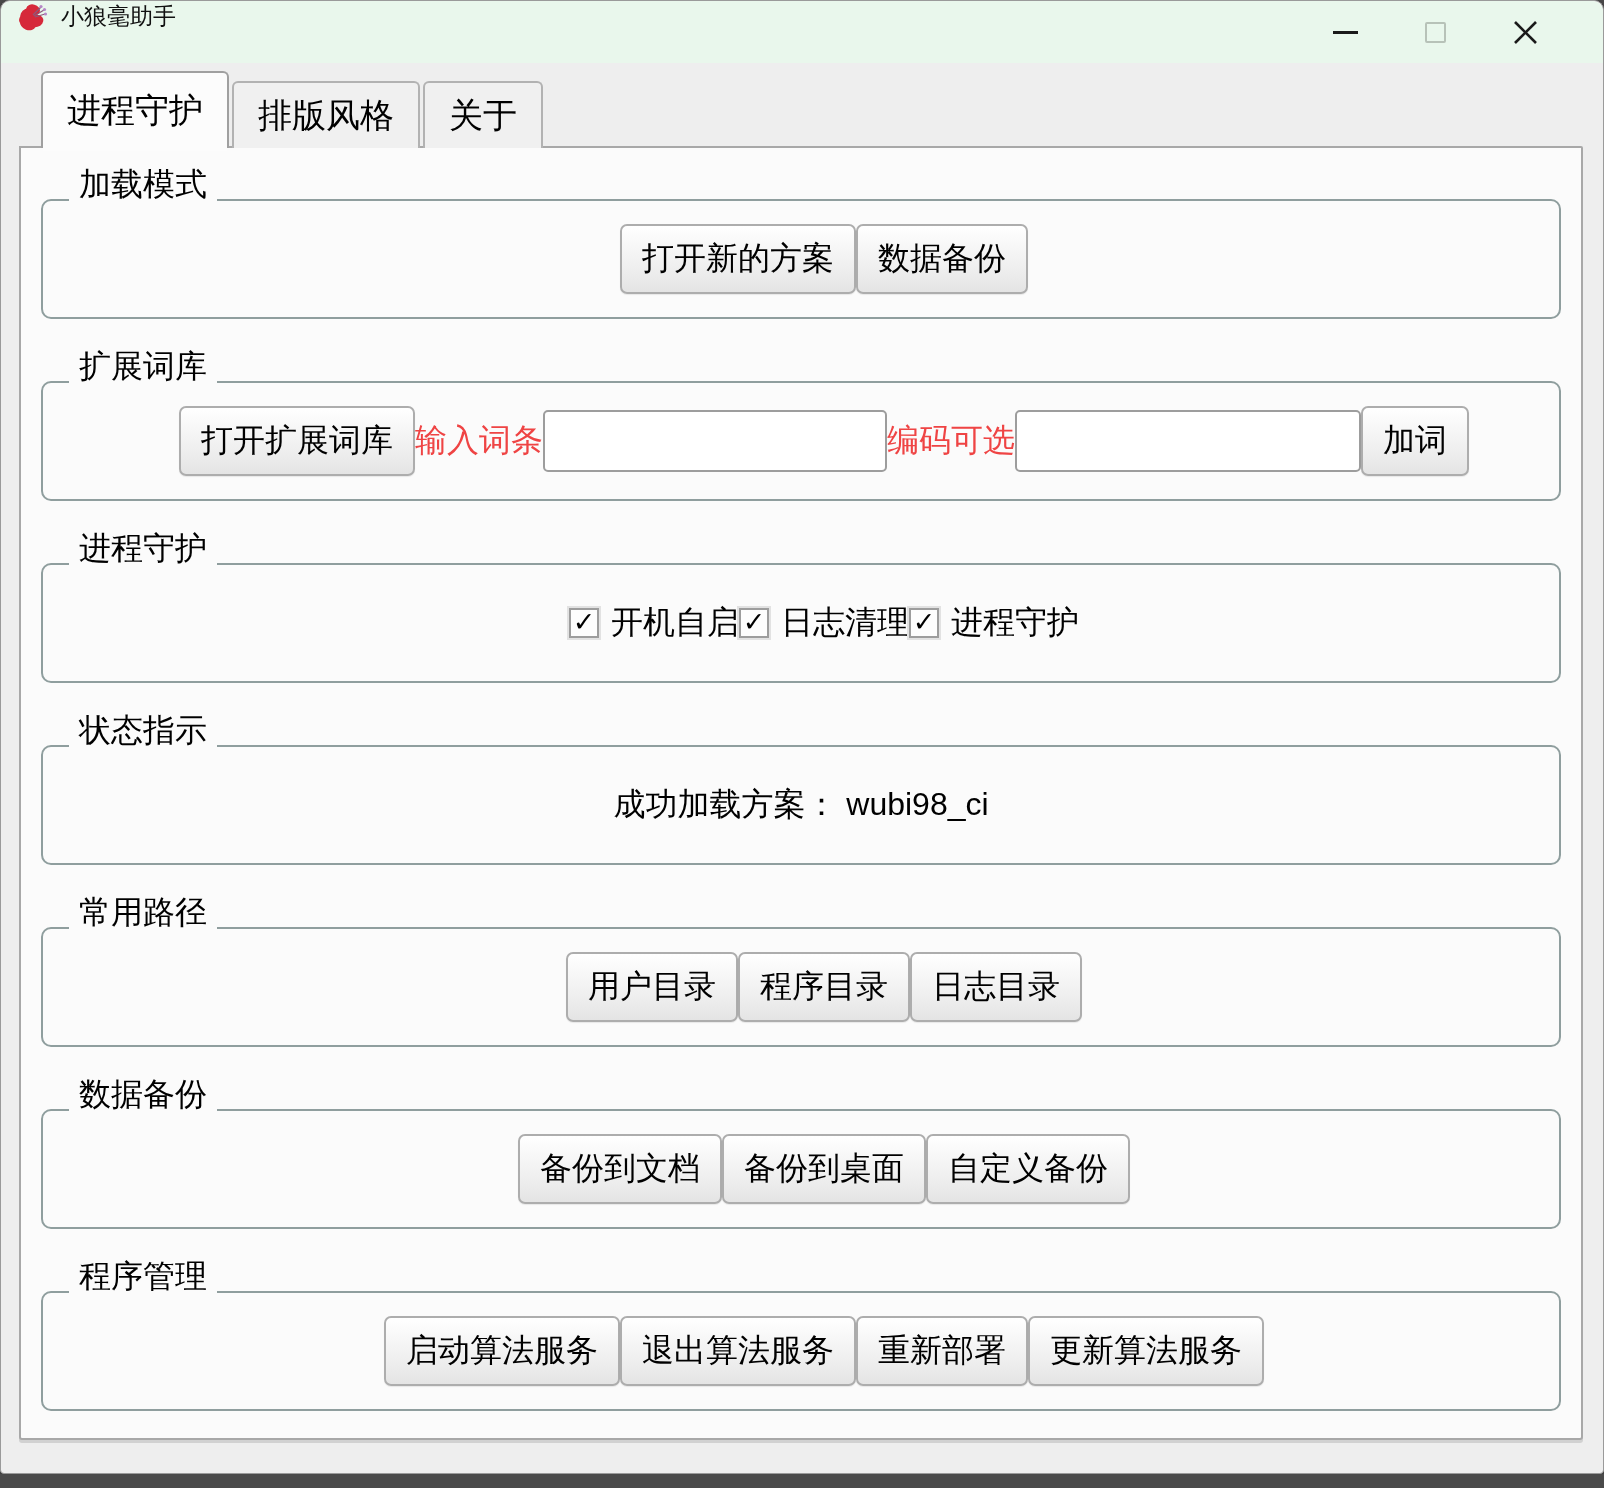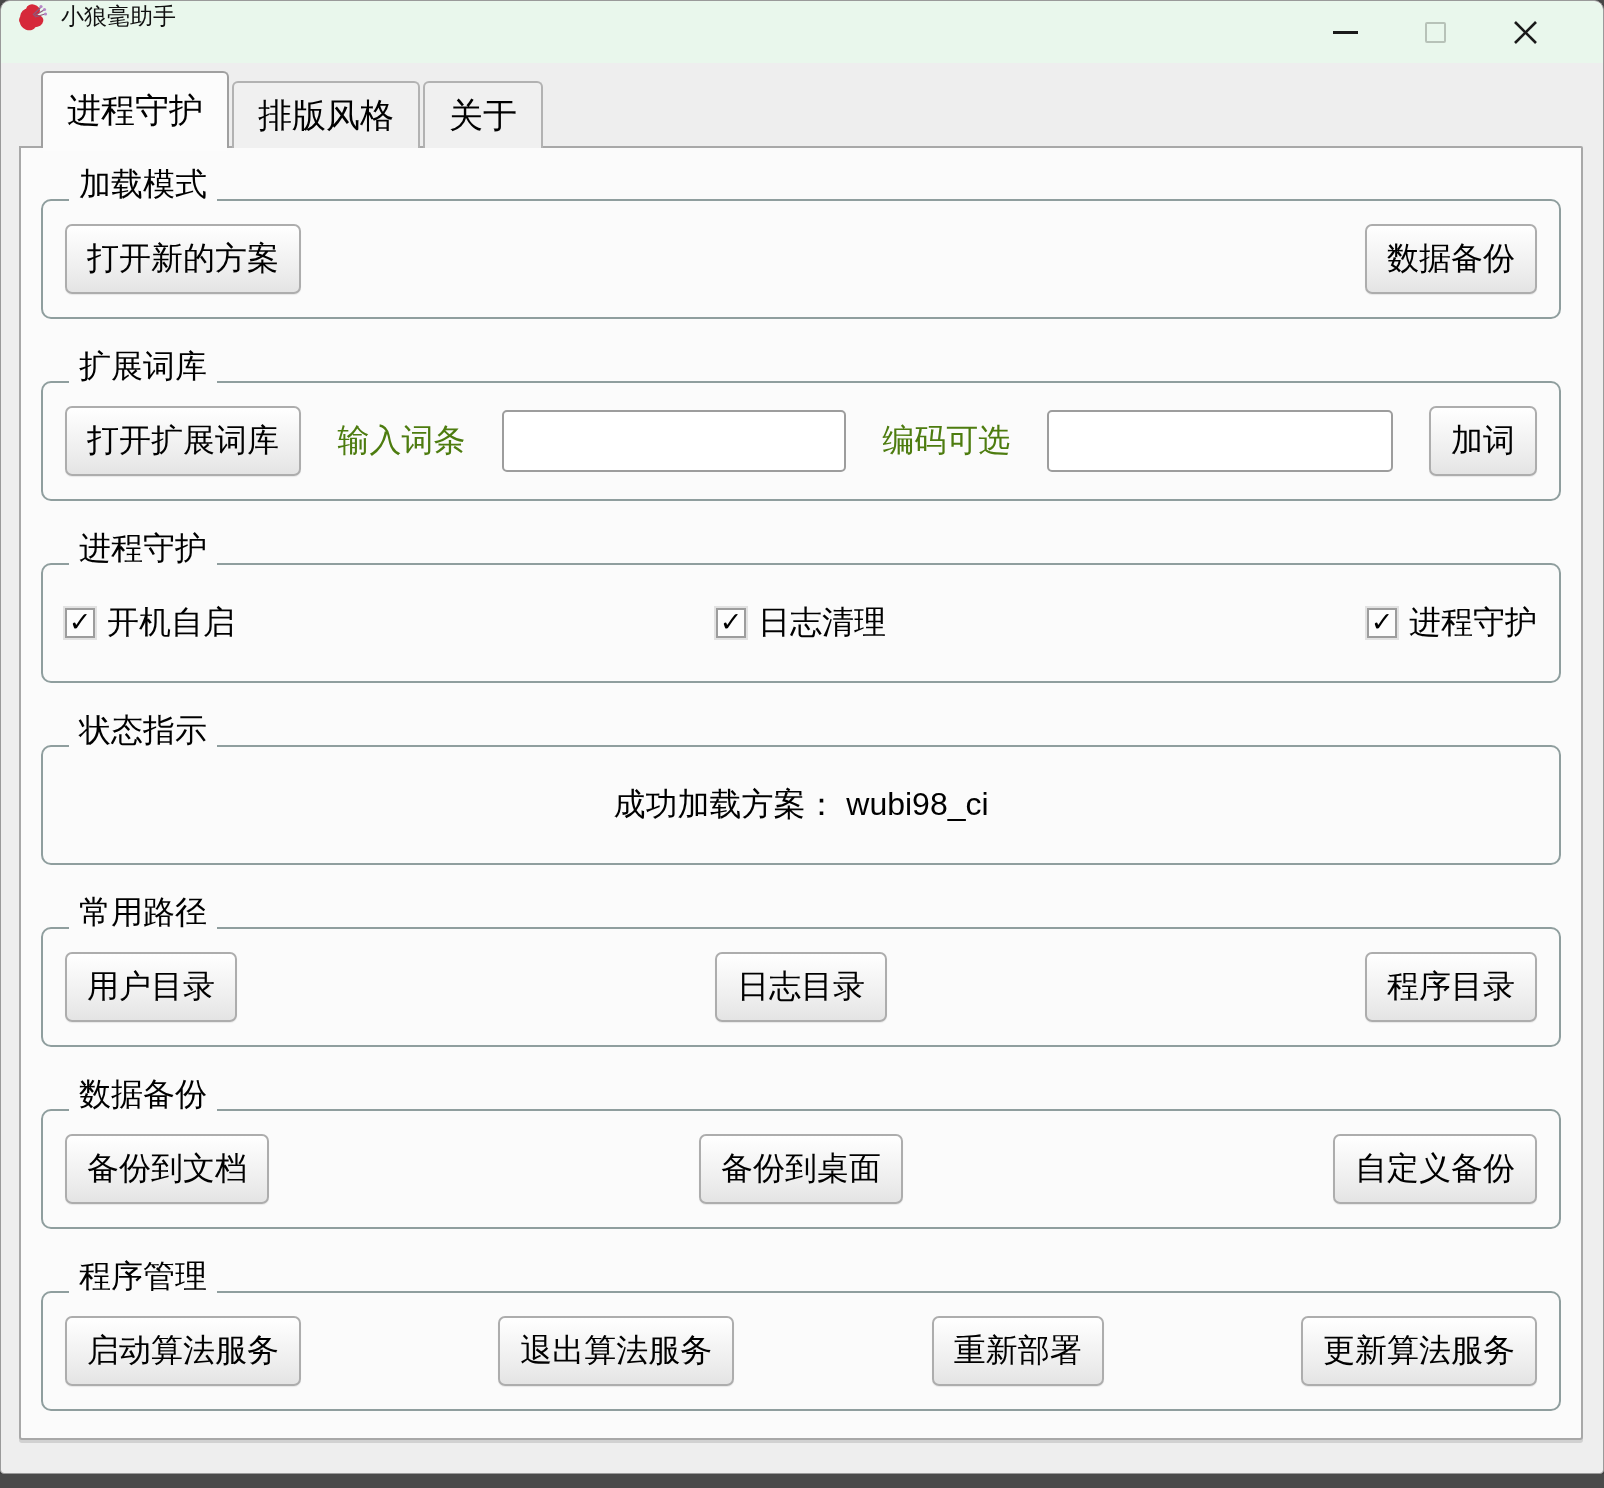--- a/index.html
+++ b/index.html
@@ -32,29 +32,29 @@
   .panel { position:absolute; top:145px; left:18px; width:1564px; height:1294px;
     background:#fbfbfb; border:2px solid #a8a8a8; border-radius:0 2px 3px 3px;
     box-shadow:0 3px 0 rgba(0,0,0,.12); padding:0 20px; }
 
   
   .group { position:relative; border:2px solid #8f9e9e; border-radius:10px;
     height:120px; margin-top:62px; padding:0 22px; display:flex; align-items:center; }
   .group.first { margin-top:51px; }
   .group-title { position:absolute; top:-40px; left:26px; font-size:32px; line-height:46px;
     color:#000; background:#fbfbfb; padding:0 10px; z-index:2; }
-  .grow-between { width:100%; display:flex; align-items:center; justify-content:space-between; }
+  .grow-between { width:100%; display:flex; align-items:center; justify-content:center;margin-left:46px; }
 
   
   .btn { font-family:inherit; font-size:32px; color:#000; padding:11px 20px;
     background:linear-gradient(#ffffff,#ededed 70%,#e4e4e4); border:2px solid #adadad;
     border-radius:7px; cursor:pointer; white-space:nowrap; box-shadow:0 1px 1px rgba(0,0,0,.08); }
 
   
-  .field-label { font-size:32px; color:#4d7c0f; white-space:nowrap; }
+  .field-label { font-size:32px; color:#ef4444; white-space:nowrap; }
   .text-input { height:62px; background:#ffffff; border:2px solid #9d9d9d; border-radius:5px;
     font-size:30px; font-family:inherit; padding:0 12px; }
   .input-entry { width:344px; }
   .input-code { width:346px; }
 
   
   .cb-wrap { display:flex; align-items:center; gap:12px; cursor:pointer; }
   .checkbox { width:30px; height:30px; background:#fdfdfd; border:2px solid #9d9d9d;
     outline:2px solid #e2e2e2; display:flex; align-items:center; justify-content:center; }
   .checkbox .mark { font-size:27px; line-height:27px; font-weight:bold; color:#000;
@@ -164,22 +164,22 @@
 
     <div class="group">
       <span class="group-title">状态指示</span>
       <div class="status-msg">成功加载方案： wubi98_ci</div>
     </div>
 
     <div class="group">
       <span class="group-title">常用路径</span>
       <div class="grow-between">
         <button class="btn">用户目录</button>
+        <button class="btn">程序目录</button>
         <button class="btn">日志目录</button>
-        <button class="btn">程序目录</button>
       </div>
     </div>
 
     <div class="group">
       <span class="group-title">数据备份</span>
       <div class="grow-between">
         <button class="btn">备份到文档</button>
         <button class="btn">备份到桌面</button>
         <button class="btn">自定义备份</button>
       </div>

